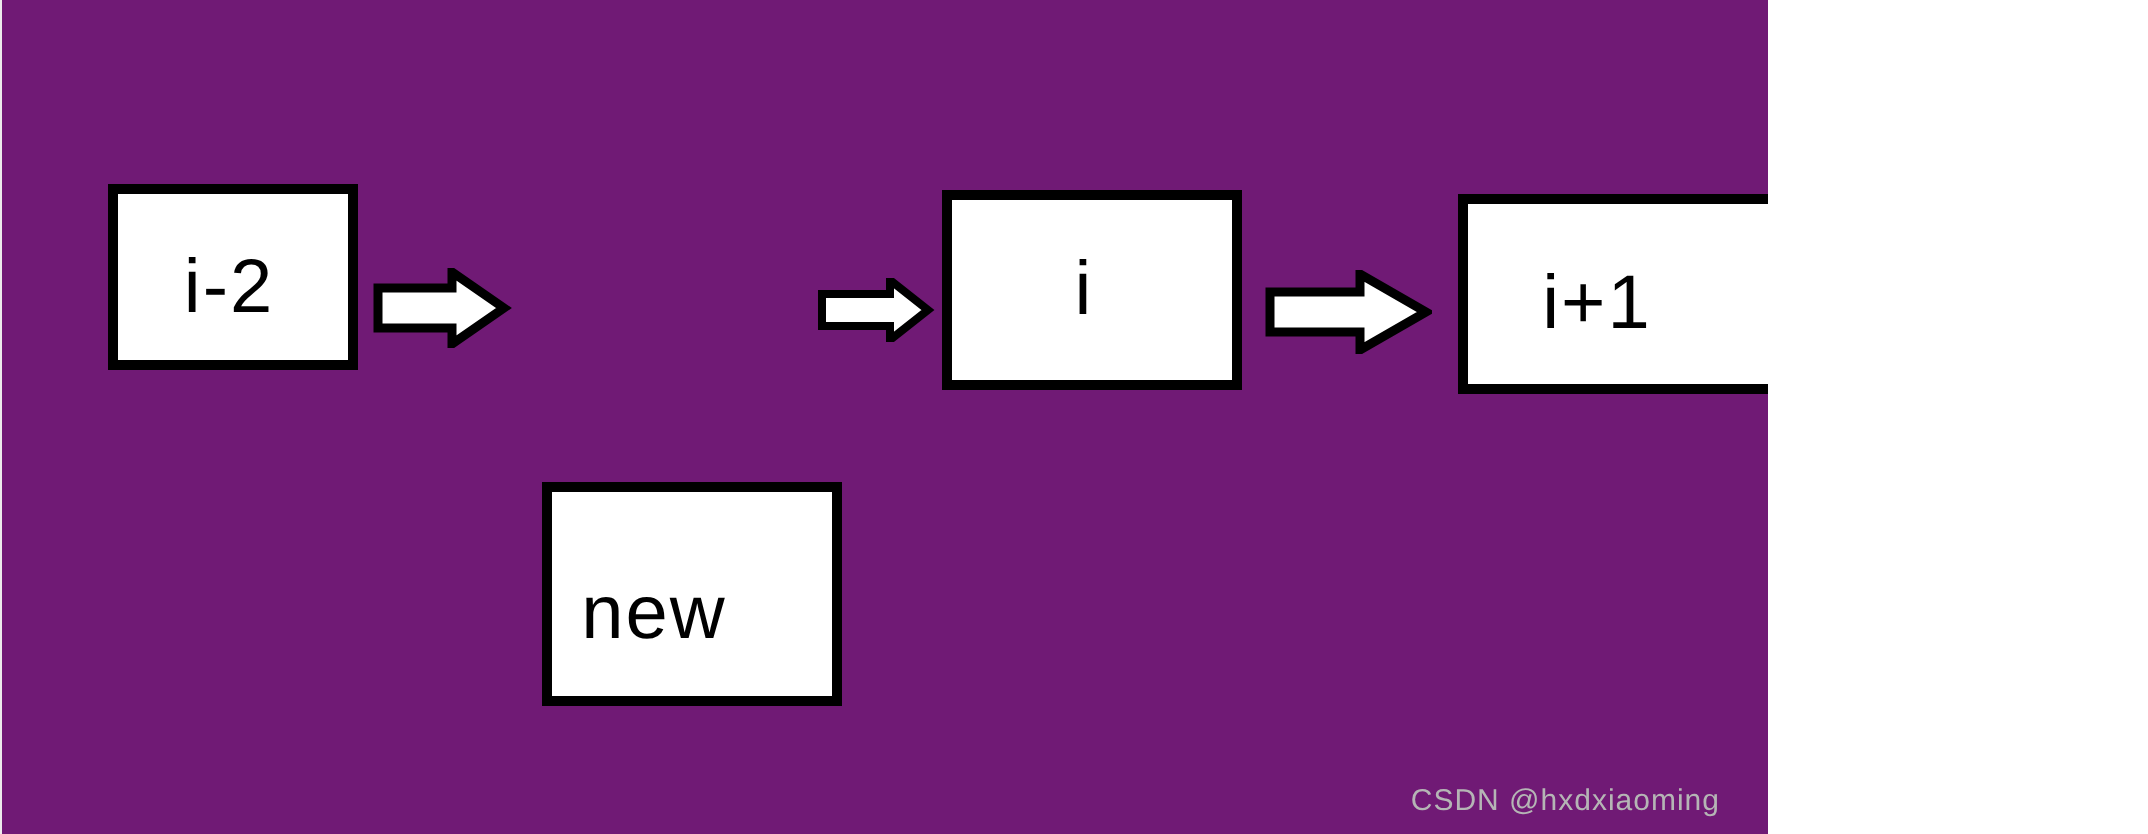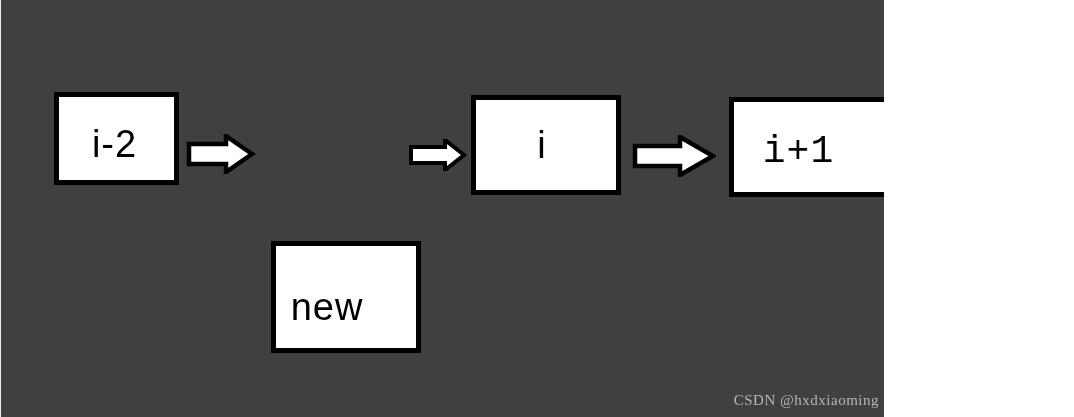--- a/index.html
+++ b/index.html
@@ -4,21 +4,21 @@
 <style>
   html, body {
     margin: 0;
     padding: 0;
     background: #ffffff;
   }
   .canvas {
     position: relative;
     width: 884px;
     height: 417px;
-    background: #404040;
+    background: #701a75;
     border-left: 1px solid #ececec;
     box-sizing: border-box;
     overflow: hidden;
     font-family: "Liberation Sans", sans-serif;
   }
   .node {
     position: absolute;
     box-sizing: border-box;
     border: 5px solid #000000;
     background: #ffffff;
@@ -34,32 +34,31 @@
     white-space: nowrap;
   }
   .arrow {
     position: absolute;
   }
   .arrow svg {
     display: block;
   }
   .watermark {
     position: absolute;
-    right: 5px;
+    right: 24px;
     bottom: 8px;
     font-size: 15px;
     letter-spacing: 0.5px;
     color: #b5b5b5;
-    font-family: Liberation Serif, serif;
   }
   
   #node-0 { left: 53px;  top: 92px;  width: 125px; height: 93px;  }
   #node-1 { left: 265px; top: 95px;  width: 142px; height: 98px;  }
   #node-2 { left: 470px; top: 95px;  width: 150px; height: 100px; }
-  #node-3 { left: 728px; top: 97px;  width: 165px; height: 100px; font-family: Liberation Mono, monospace; }
+  #node-3 { left: 728px; top: 97px;  width: 165px; height: 100px; }
   #node-4 { left: 270px; top: 241px; width: 150px; height: 112px; }
   #node-0 .node-label { transform: translate(-2px, 5px); }
   #node-1 .node-label { transform: translate(1px, 4px); }
   #node-2 .node-label { transform: translate(-4px, 0px); }
   #node-3 .node-label { transform: translate(-13px, 5px); }
   #node-4 .node-label { transform: translate(-19px, 10px); }
   #arrow-0 { left: 185px; top: 134px; }
   #arrow-1 { left: 407px; top: 139px; }
   #arrow-2 { left: 631px; top: 135px; }
 </style>

